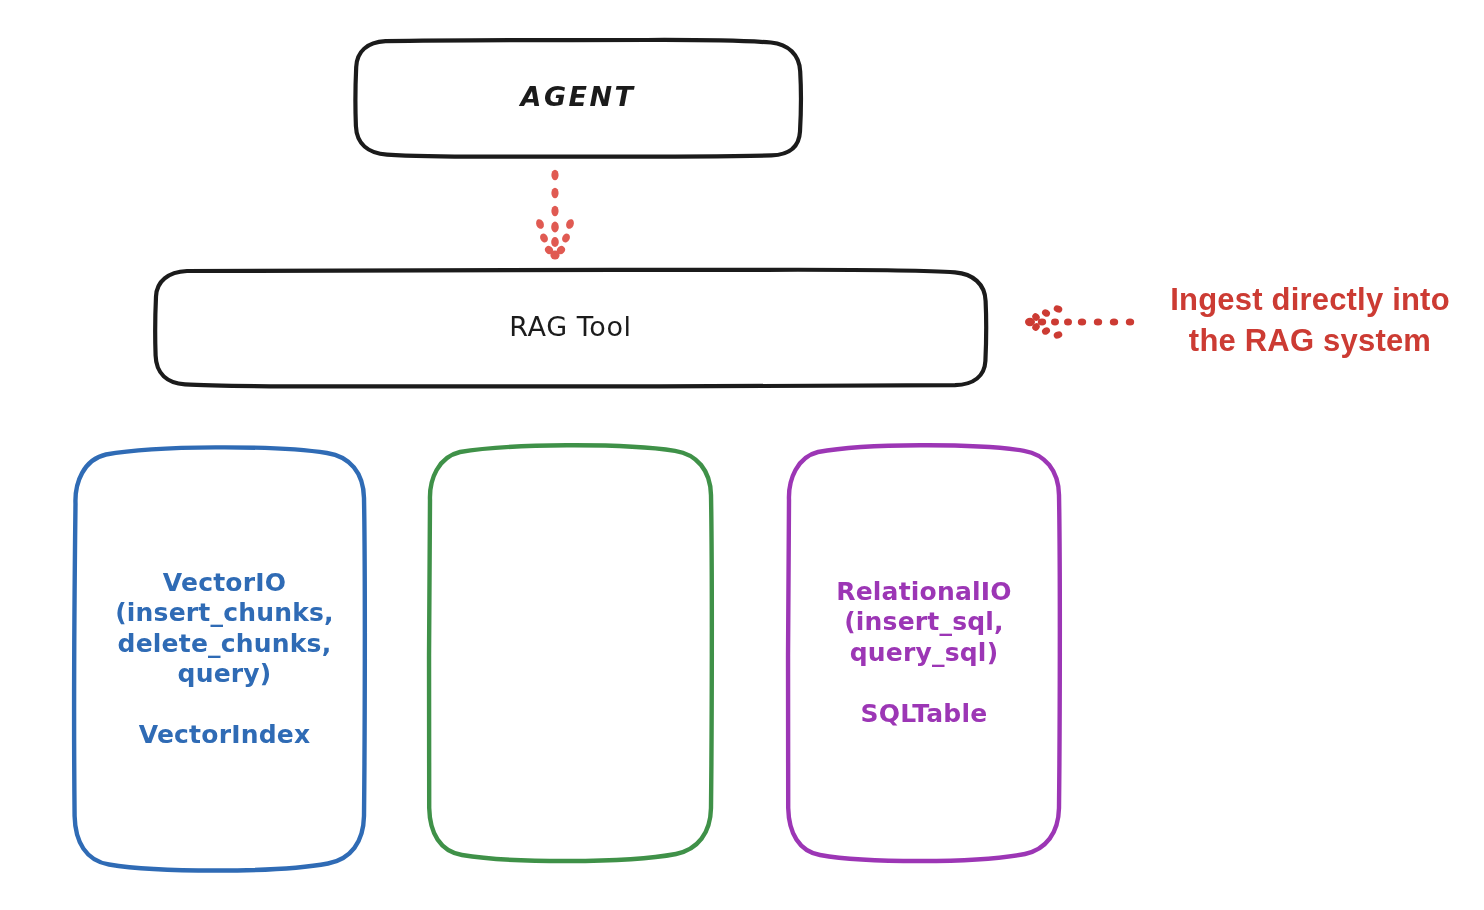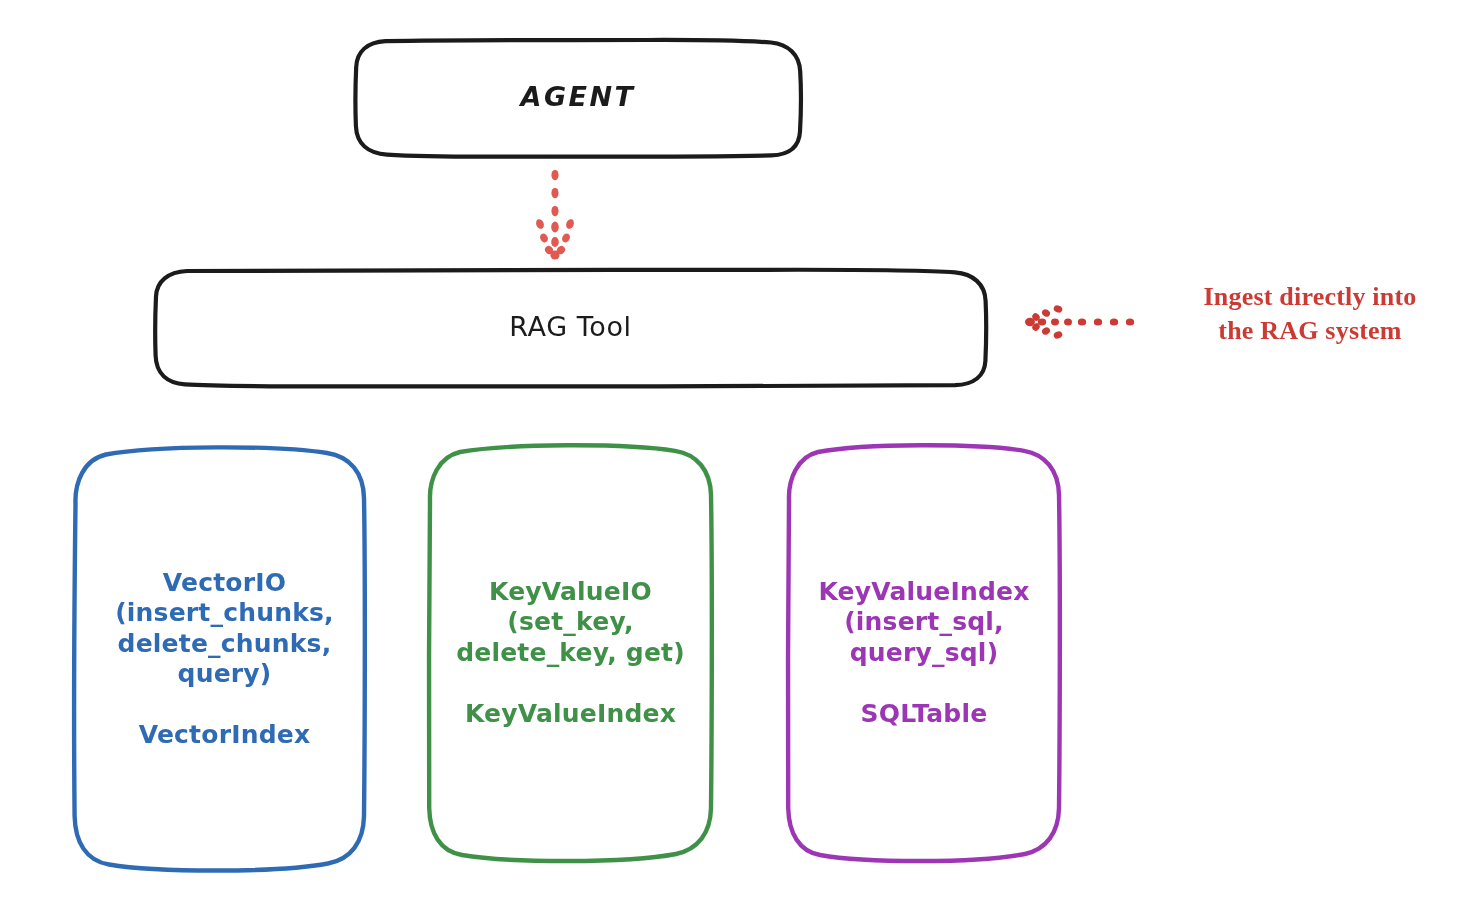--- a/index.html
+++ b/index.html
@@ -129,22 +129,22 @@
     height: 44px;
   }
 
   
   #ingest-annotation {
     position: absolute;
     left: 1145px;
     top: 280px;
     width: 330px;
     color: #cc3b33;
-    font-family: Liberation Serif, serif;
-    font-size: 26px;
+    font-family: Liberation Sans, sans-serif;
+    font-size: 31px;
     font-weight: 600;
     line-height: 1.32;
     text-align: center;
     white-space: pre-line;
     letter-spacing: 0.2px;
   }
 </style>
 </head>
 <body>
 
@@ -226,34 +226,29 @@
 VectorIndex</span>
   </div>
 
   <div class="node io-node" id="key-value-io-node">
     <svg class="sketch-border" viewBox="0 0 301 422" preserveAspectRatio="none">
       <path d="M10.0,58 C9.2,37 18.5,15 40,10.0 C88,1.5 205,1.0 255,8.8
                C277,12.2 290.5,28.5 291.0,53 C292.4,128 291.8,295 291.0,366
                C290.5,391 278,407.5 256,412 C206,421.5 89,421 42,413
                C20,409.4 9.8,391 9.2,366 C8.5,291 9.2,131 10.0,58 Z" fill="#ffffff" stroke="#3f9148" stroke-width="4.4" stroke-linecap="round" stroke-linejoin="round"></path>
     </svg>
-    <span class="label">KeyValueIO
-(set_key,
-delete_key, get)
-
-KeyValueIndex</span>
   </div>
 
   <div class="node io-node" id="relational-io-node">
     <svg class="sketch-border" viewBox="0 0 290 422" preserveAspectRatio="none">
       <path d="M10.0,58 C9.2,37 18.5,15 39,10.0 C85,1.5 197,1.0 245,8.8
                C266,12.2 279.5,28.5 280.0,53 C281.4,128 280.8,295 280.0,366
                C279.5,391 267,407.5 246,412 C198,421.5 86,421 41,413
                C20,409.4 9.8,391 9.2,366 C8.5,291 9.2,131 10.0,58 Z" fill="#ffffff" stroke="#9c36b5" stroke-width="4.4" stroke-linecap="round" stroke-linejoin="round"></path>
     </svg>
-    <span class="label">KeyValueIndex
+    <span class="label">RelationalIO
 (insert_sql,
 query_sql)
 
 SQLTable</span>
   </div>
 
 </div>
 
 </body></html>

